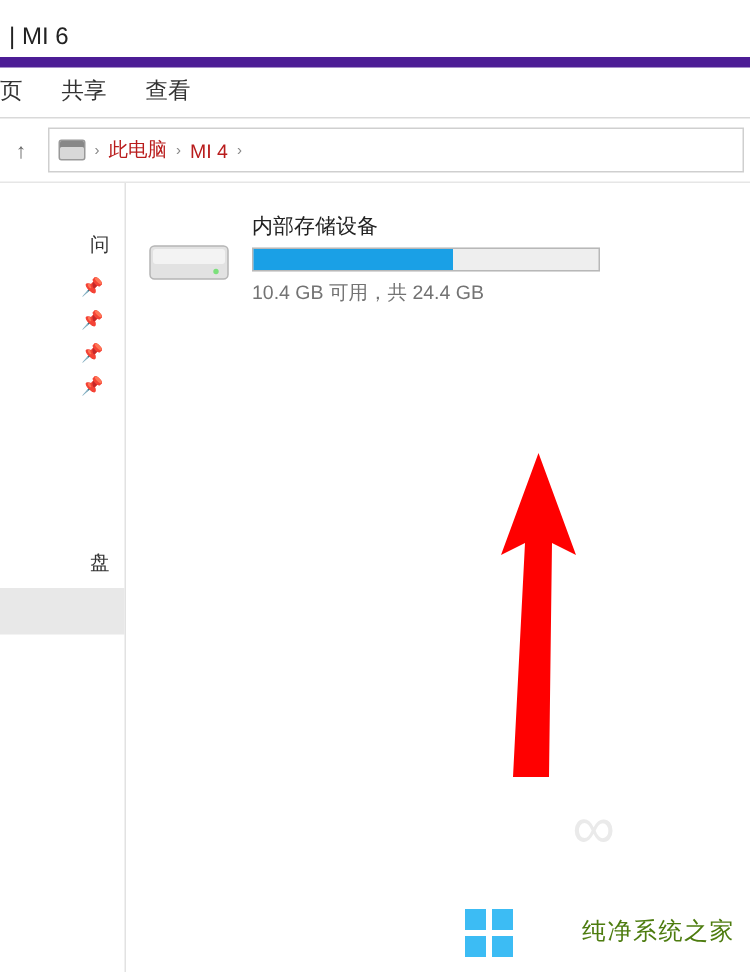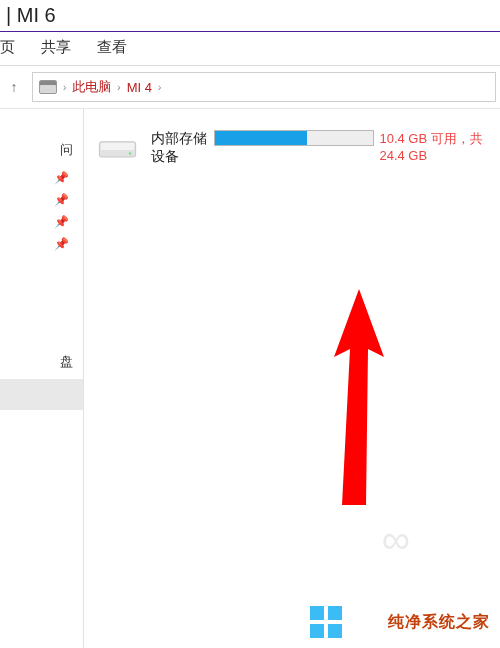--- a/index.html
+++ b/index.html
@@ -1,48 +1,48 @@
 <!DOCTYPE html>
 <html><head>
   <meta charset="utf-8">
   <style>
     * { margin:0; padding:0; box-sizing:border-box; }
     html,body { width:500px; height:648px; font-family:"Microsoft YaHei","Segoe UI",sans-serif; font-size:13px; color:#222; background:#fff; overflow:hidden; position:relative; }
 
-    .title { padding:4px 0 4px 6px; font-size:20px; border-bottom:1px solid #4c1d95; }
+    .title { padding:16px 0 4px 6px; font-size:16px; border-bottom:7px solid #4c1d95; }
     .tabs { display:flex; align-items:center; gap:26px; padding:6px 0 8px 0; border-bottom:1px solid #d9d9d9; font-size:15px; color:#333; }
     .address { display:flex; align-items:center; padding:6px 4px; gap:8px; }
     .up { width:20px; text-align:center; color:#666; cursor:pointer; font-size:14px; }
     .crumbs-box { flex:1; height:30px; border:1px solid #cfcfcf; display:flex; align-items:center; padding:0 6px; gap:6px; }
     .crumb { color:#b91c1c; cursor:pointer; }
     .sep { color:#888; font-size:10px; }
     .pc-icon { width:18px; height:14px; background:#d8d8d8; border:1px solid #999; border-radius:2px; box-shadow:inset 0 4px 0 #888; }
     .body { display:flex; height:calc(648px - 94px); border-top:1px solid #e6e6e6; }
 
     .sidebar { width:84px; border-right:1px solid #e2e2e2; padding:24px 0 0 0; display:flex; flex-direction:column; align-items:flex-end; gap:0; }
     .side-item { width:100%; text-align:right; padding:8px 10px 8px 0; font-size:13px; color:#333; }
     .side-pin { width:100%; text-align:right; padding:4px 14px 4px 0; color:#8b8b8b; font-size:12px; }
     .side-gap { height:30px; }
     .side-sel { background:#e8e8e8; }
 
     .content { flex:1; padding:20px 14px; position:relative; }
     .drive { display:flex; align-items:center; gap:14px; }
     .drive-svg { width:56px; height:38px; }
-    .drive-info { display:flex; flex-direction:row; gap:5px; }
+    .drive-info { display:flex; flex-direction:column; gap:5px; }
     .drive-name { font-size:14px; color:#222; }
     .bar { width:232px; height:16px; border:1px solid #b8b8b8; background:#eee; position:relative; }
     .bar-fill { position:absolute; left:0; top:0; bottom:0; background:#1aa0e6; }
-    .drive-cap { font-size:13px; color:#ef4444; }
+    .drive-cap { font-size:13px; color:#737373; }
 
     .arrow { position:absolute; left:240px; top:178px; }
 
     .watermark { position:absolute; right:10px; bottom:8px; display:flex; align-items:center; gap:8px; }
     .wm-logo { width:36px; height:36px; }
     .wm-txt { display:flex; flex-direction:column; line-height:1.2; }
-    .wm-title { font-size:16px; color:#c2410c; font-weight:700; letter-spacing:1px;margin-left:36px; }
+    .wm-title { font-size:16px; color:#4d7c0f; font-weight:400; letter-spacing:1px;margin-left:36px; }
     .wm-url { font-size:11px; color:#3989c9; }
 
     .ghost { position:absolute; color:#eaeaea; }
   </style>
 </head>
 <body>
 
 <div class="title">| MI 6</div>
 
 <div class="tabs">

